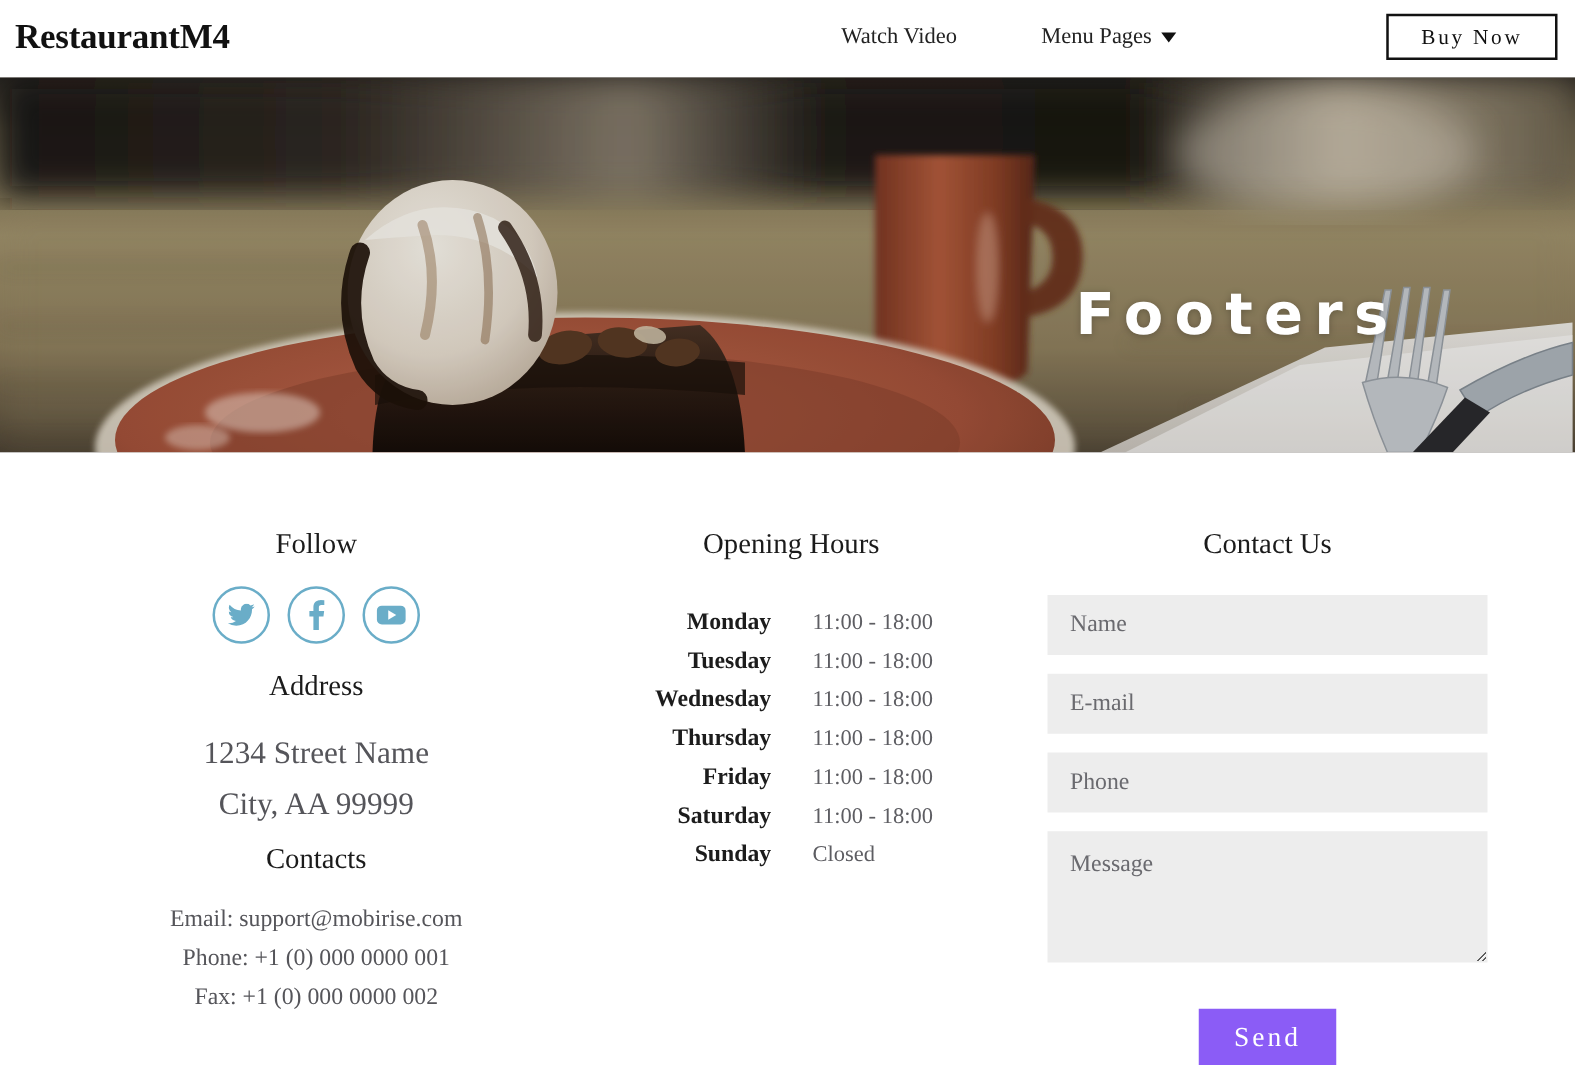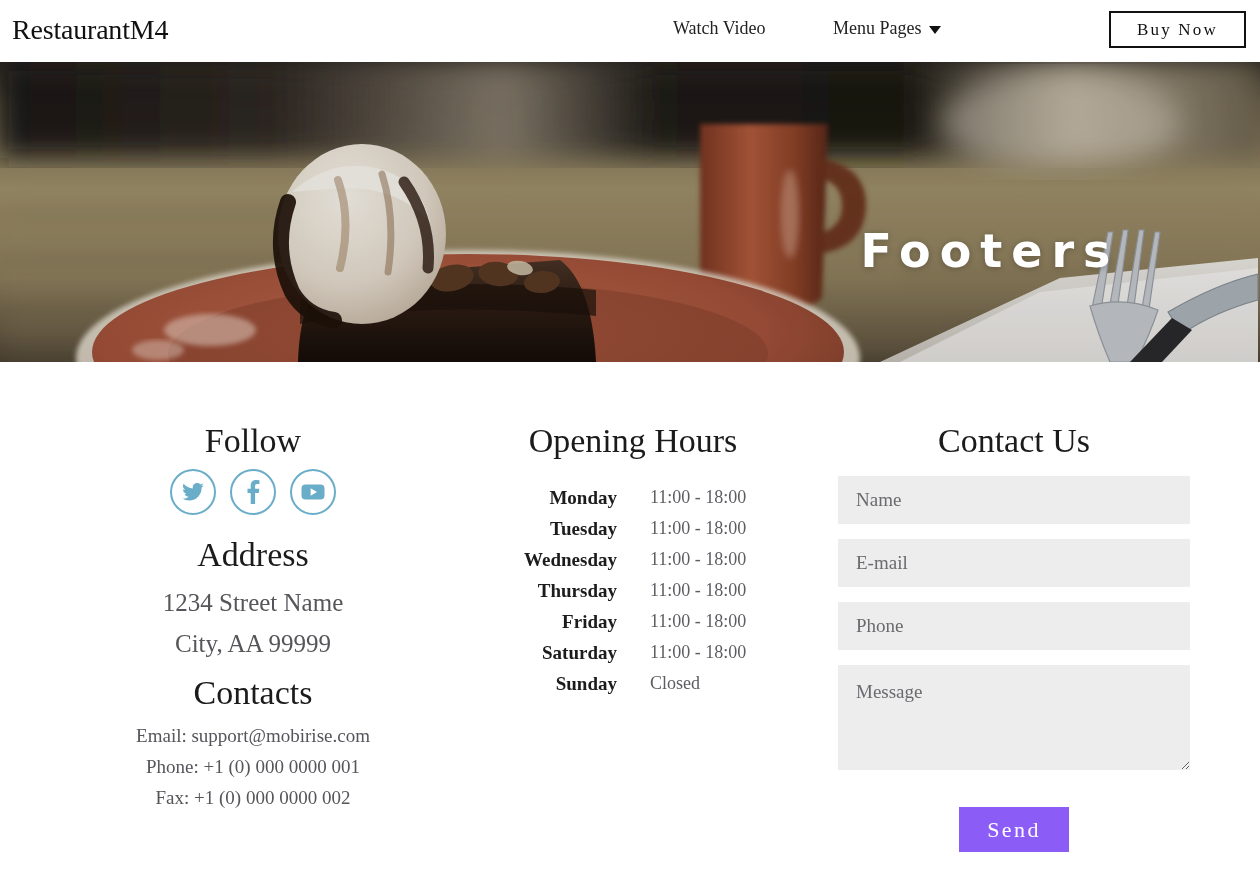--- a/index.html
+++ b/index.html
@@ -20,21 +20,21 @@
     height: 62px;
     background: #ffffff;
     display: flex;
     align-items: center;
   }
   .brand {
     position: absolute;
     left: 12px;
     top: 14px;
     font-size: 28px;
-    font-weight: 400;
+    font-weight: 700;
     color: #111111;
     letter-spacing: -0.2px;
     font-family: "Liberation Serif", "DejaVu Serif", serif;
     white-space: nowrap;
   }
   .nav-links {
     position: absolute;
     right: 0;
     top: 0;
     height: 62px;
@@ -117,21 +117,21 @@
     width: 1260px;
     height: 508px;
     background: #ffffff;
   }
   .col { position: absolute; top: 0; }
   .col-follow  { left: 90px;  width: 326px; }
   .col-hours   { left: 450px; width: 366px; }
   .col-contact { left: 838px; width: 352px; }
 
   .section-title {
-    font-size: 34px;
+    font-size: 23px;
     font-weight: 400;
     color: #1b1b1b;
     text-align: center;
     font-family: "Liberation Serif", "DejaVu Serif", serif;
     line-height: 1.1;
   }
   .body-text {
     font-size: 25px;
     color: #55555a;
     text-align: center;

